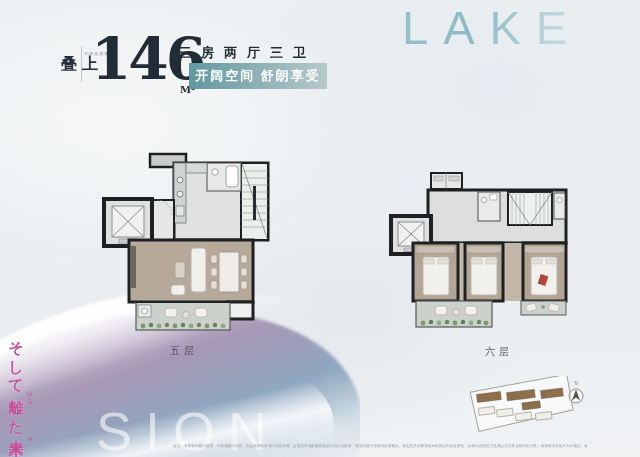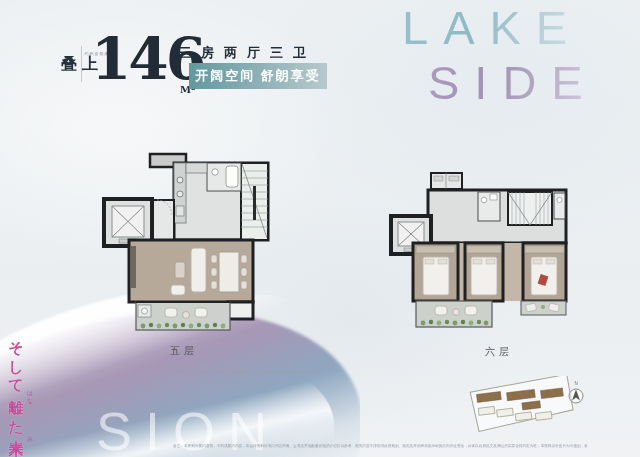--- a/index.html
+++ b/index.html
@@ -94,21 +94,20 @@
     <div class="tag-vert">上叠</div>
     <div class="hdr-divider"></div>
     <div class="area-note">建筑面积约</div>
     <div class="area-value">146</div>
     <div class="area-unit">M²</div>
     <div class="rooms-spec">三房两厅三卫</div>
     <div class="badge">开阔空间  舒朗享受</div>
   </div>
 
   <div class="lake">LAKE</div>
-  <div class="side">SIDE</div>
 
   <svg class="plan" style="left:95px;top:138px;" width="182" height="214" viewBox="0 0 182 214">
 
     <rect x="55" y="16" width="36" height="13" fill="#c9ccca" stroke="#1f2022" stroke-width="2.5"></rect>
 
     <rect x="79" y="25" width="94" height="77" fill="#dfe2e0" stroke="#1f2022" stroke-width="3"></rect>
 
     <g>
       <rect x="146" y="25" width="27" height="77" fill="#eceeec" stroke="#1f2022" stroke-width="2"></rect>
       <path d="M146 33h27M146 40h27M146 47h27M146 54h27M146 61h27M146 68h27M146 75h27M146 82h27M146 89h27" stroke="#9aa3a3" stroke-width=".7"></path>

